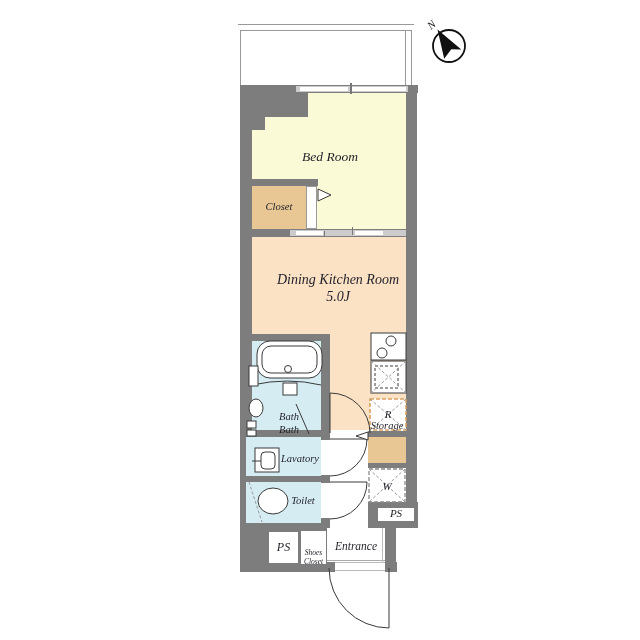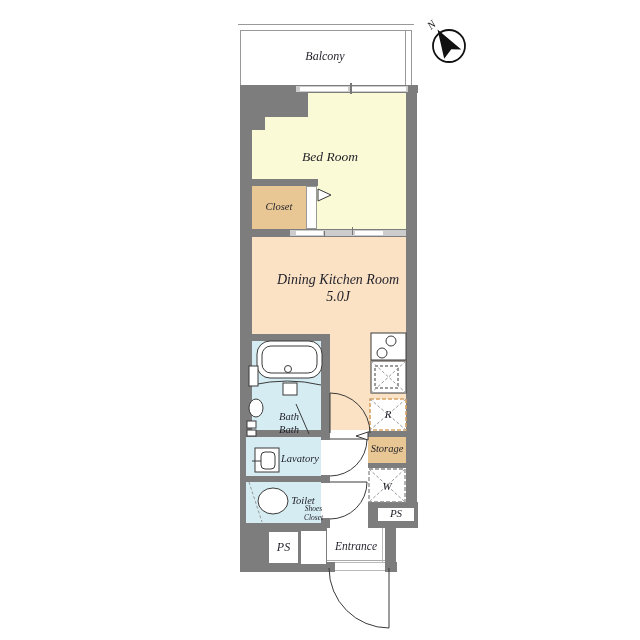--- a/index.html
+++ b/index.html
@@ -166,23 +166,20 @@
     <polygon class="lnw" points="318,189 331,195 318,201"></polygon>
     <polygon class="lnw" points="356,436 368,432 368,440"></polygon>
 
     <g>
       <circle cx="449" cy="46" r="16" fill="#fff" stroke="#111" stroke-width="1.8"></circle>
       <polygon fill="#111" points="437.5,29.6 461.3,49.6 451.3,49.3 444.2,58.8"></polygon>
       <text x="431" y="30" font-size="11" font-style="italic" fill="#111" transform="rotate(-40 431 30)" font-family="Liberation Serif, DejaVu Serif, serif">N</text>
     </g>
   </svg>
 
-  <div class="lbl" style="left:250px;top:49px;width:150px;font-size:12px;">
-    <span>Balcony</span>
-  </div>
 
   <div class="lbl" style="left:251px;top:149px;width:158px;font-size:13.5px;">
     <div>Bed Room</div>
   </div>
 
   <div class="lbl" style="left:252px;top:201px;width:54px;font-size:10.5px;">
     <span>Closet</span>
   </div>
 
   <div class="lbl" style="left:252px;top:272px;width:172px;font-size:14px;">
@@ -200,37 +197,37 @@
   </div>
 
   <div class="lbl" style="left:288px;top:495px;width:30px;font-size:10.5px;">
     <span>Toilet</span>
   </div>
 
   <div class="lbl" style="left:370px;top:408px;width:36px;font-size:11px;">
     <span>R</span>
   </div>
 
-  <div class="lbl" style="left:366px;top:443px;width:42px;font-size:10.5px;">
+  <div class="lbl" style="left:366px;top:420px;width:42px;font-size:10.5px;">
     <span>Storage</span>
   </div>
 
   <div class="lbl" style="left:369px;top:480px;width:36px;font-size:11px;">
     <span>W</span>
   </div>
 
   <div class="lbl" style="left:376px;top:507px;width:40px;font-size:11px;">
     <span>PS</span>
   </div>
 
   <div class="lbl" style="left:267px;top:540px;width:33px;font-size:12px;">
     <span>PS</span>
   </div>
 
-  <div class="lbl" style="left:300px;top:504px;width:27px;font-size:7.5px;line-height:1.25;">
+  <div class="lbl" style="left:300px;top:548px;width:27px;font-size:7.5px;line-height:1.25;">
     <div>Shoes</div>
     <div>Closet</div>
   </div>
 
   <div class="lbl" style="left:327px;top:540px;width:58px;font-size:11.5px;">
     <span>Entrance</span>
   </div>
 
 </div>
 

